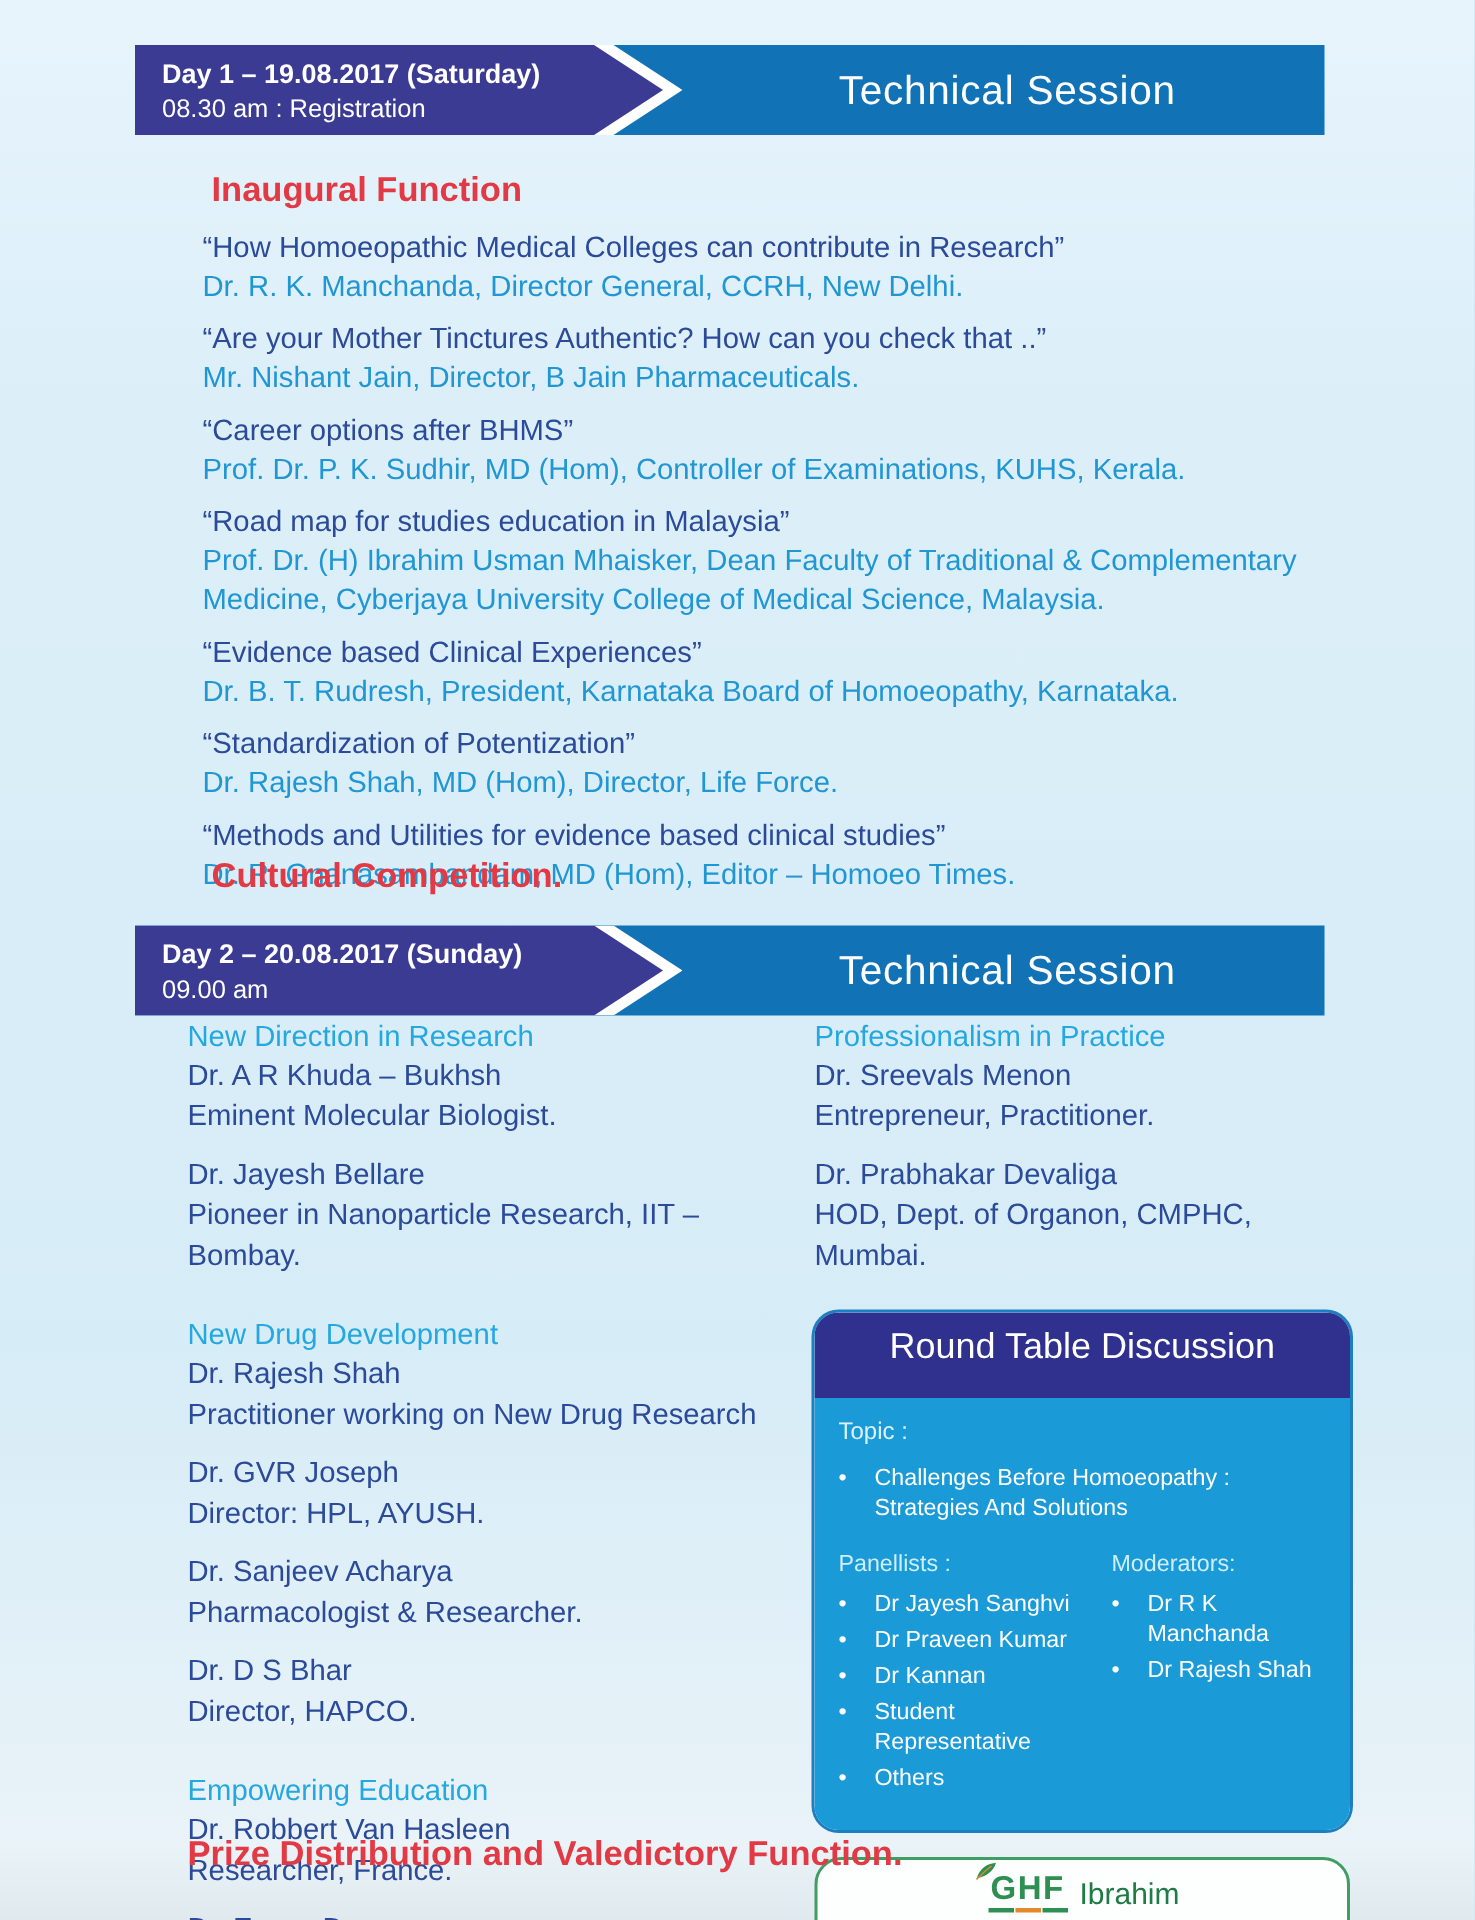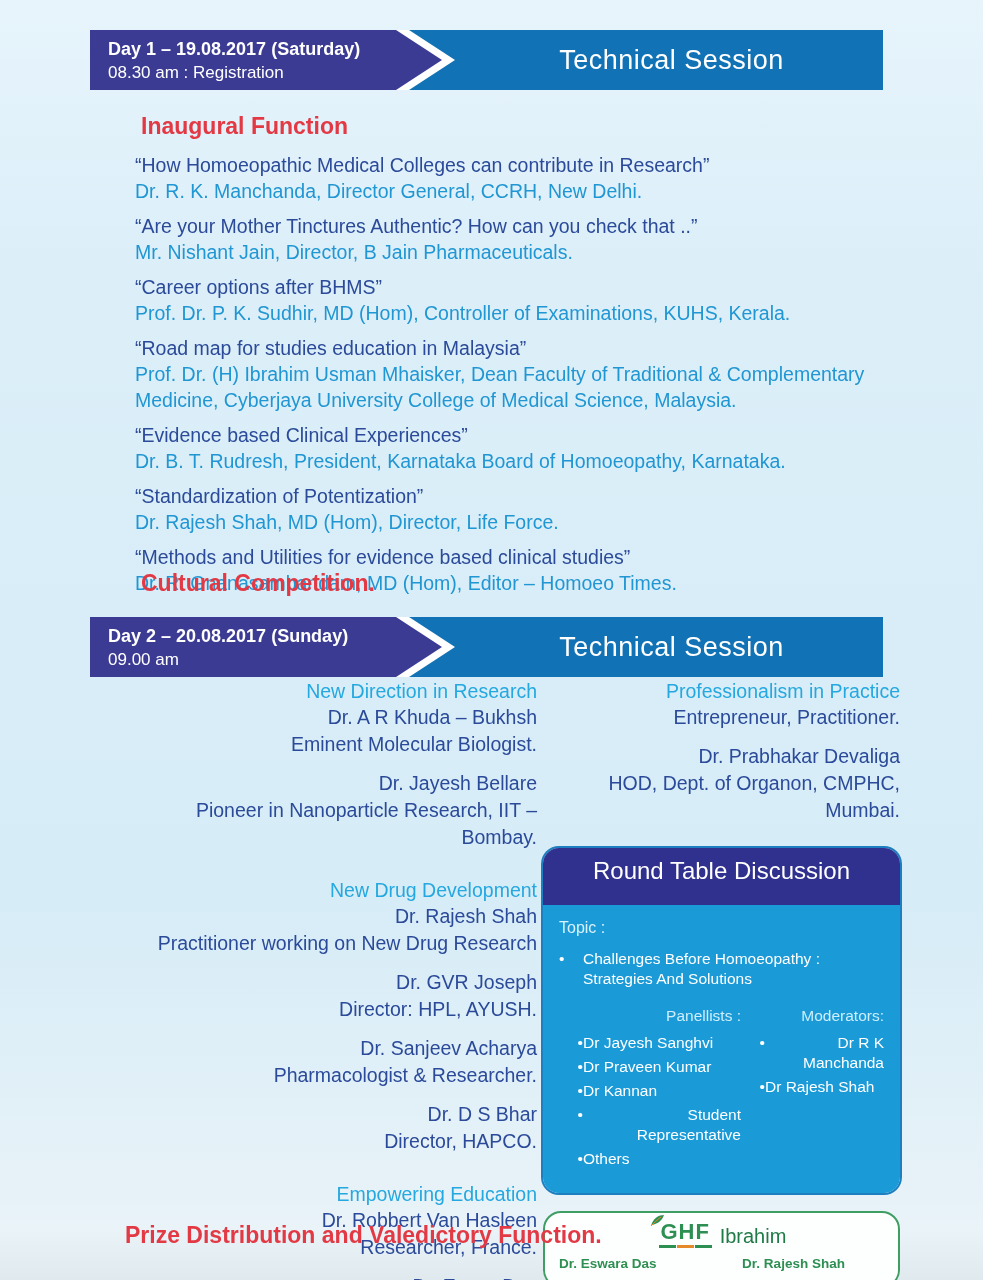--- a/index.html
+++ b/index.html
@@ -40,41 +40,41 @@
 
   
   .talks { position:absolute; top:152px; left:135px; width:800px; }
   .talk { margin-bottom:9px; }
   .talk-title { color:#2b4a99; font-size:19.5px; line-height:26px; }
   .talk-speaker { color:#2096d3; font-size:19.5px; line-height:26px; }
 
   
   .col-left  { position:absolute; top:678px; left:125px; width:412px; }
   .col-right { position:absolute; top:678px; left:543px; width:357px; }
-  .group { margin-bottom:24px;text-align:right; }
+  .group { margin-bottom:24px; }
   .group-heading { color:#25a8df; font-size:19.5px; line-height:26px; }
   .entry { margin-bottom:12px; }
   .entry-name, .entry-role { color:#2b4a99; font-size:19.5px; line-height:27px; }
   .gap-lg { margin-top:26px; }
 
   
   .round-table {
     margin-top:8px; width:357px; border-radius:16px; overflow:hidden;
     box-shadow:0 0 0 2px #1d7fc0;
   }
   .rt-header {
     background:#30308f; color:#ffffff; text-align:center;
     font-size:24px; padding:9px 0 20px;
   }
   .rt-body { background:#1a9ad7; padding:14px 16px 20px 16px; }
   .rt-topic-label { color:#d9f2fc; font-size:16px; margin-bottom:12px; }
   .rt-bullet-row { display:flex; color:#ffffff; font-size:15.5px; line-height:20px; margin-bottom:4px; }
   .rt-bullet { width:24px; flex:0 0 24px; }
   .rt-topic-text { width:250px; }
-  .rt-cols { display:flex; margin-top:18px;text-align:right; }
+  .rt-cols { display:flex; margin-top:18px; }
   .rt-col-p { width:56%; }
   .rt-col-m { width:44%; }
   .rt-col-label { color:#cdeefb; font-size:15.5px; margin-bottom:8px; }
 
   
   .trustee {
     margin-top:18px; width:357px; background:#fdfefe;
     border:2px solid #3f9e63; border-radius:18px; padding:8px 12px 12px 14px;
   }
   .trustee-header { display:flex; align-items:flex-end; justify-content:center; margin-bottom:6px; }
@@ -194,20 +194,21 @@
         <div class="entry-name">Dr. Eswar Das</div>
 
       </div>
     </div>
   </div>
 
   <div class="col-right">
     <div class="group">
       <div class="group-heading">Professionalism in Practice</div>
       <div>
+        <div class="entry-name">Dr. Sreevals Menon</div>
         <div class="entry-role entry">Entrepreneur, Practitioner.</div>
       </div>
       <div>
         <div class="entry-name">Dr. Prabhakar Devaliga</div>
         <div class="entry-role">HOD, Dept. of Organon, CMPHC, Mumbai.</div>
       </div>
     </div>
 
     <div class="round-table">
       <div class="rt-header">Round Table Discussion</div>

